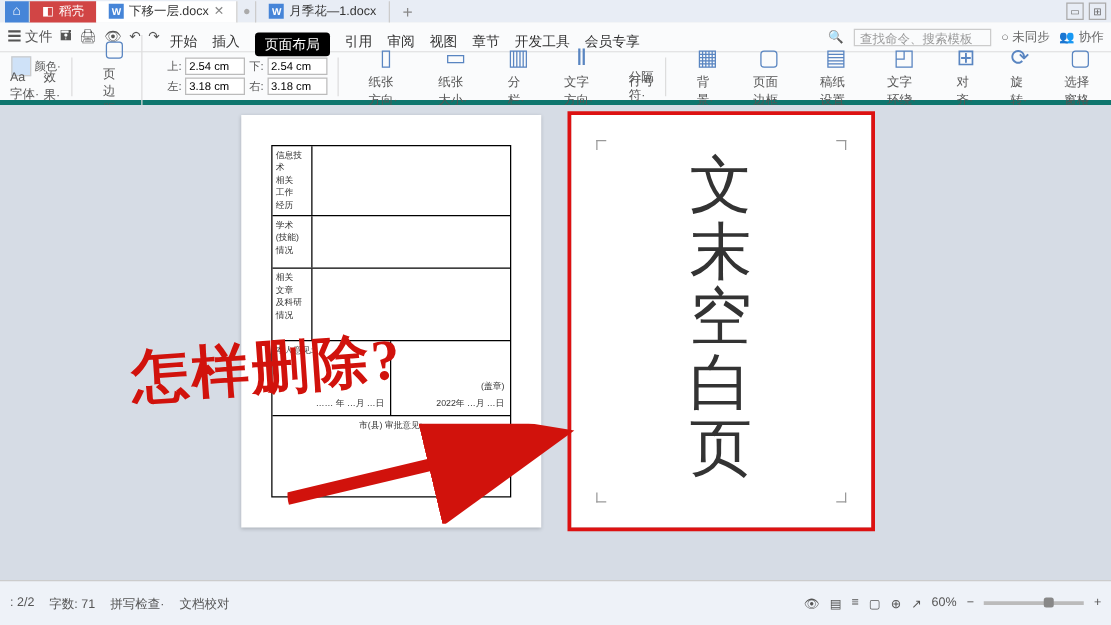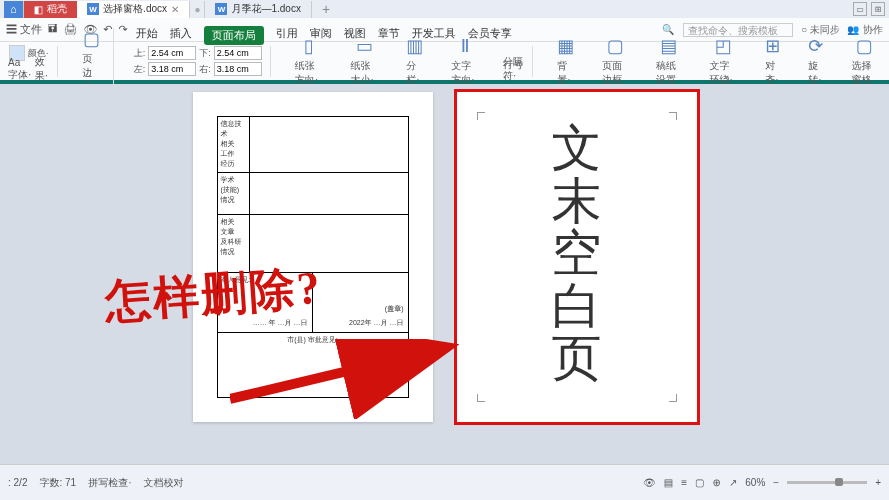--- a/index.html
+++ b/index.html
@@ -15,21 +15,21 @@
   .tab .plus { color: #888; font-size: 14px; }
   .win-controls { margin-left: auto; display: flex; gap: 4px; }
   .win-btn { width: 14px; height: 14px; border: 1px solid #aaa; font-size: 8px; display: flex; align-items: center; justify-content: center; color: #666; }
 
   
   .menubar { height: 24px; background: #fafbfc; display: flex; align-items: center; padding: 0 6px; border-bottom: 1px solid #ddd; }
   .menu-left { display: flex; align-items: center; gap: 6px; }
   .menu-icon { color: #555; font-size: 11px; }
   .menus { display: flex; gap: 12px; margin-left: 8px; font-size: 11px; }
   .menu-item { color: #333; cursor: pointer; margin-top: 12px; }
-  .menu-item.active { background: #15803d; color: #fff; padding: 2px 8px; border-radius: 3px; }
+  .menu-item.active { background: #000000; color: #fff; padding: 2px 8px; border-radius: 3px; }
   .menu-right { margin-left: auto; display: flex; align-items: center; gap: 8px; font-size: 10px; color: #666; }
   .search { border: 1px solid #ccc; height: 14px; width: 110px; padding: 0 4px; font-size: 10px; color: #999; }
 
   
   .ribbon { height: 42px; background: #fafbfc; display: flex; align-items: center; padding: 0 8px; border-bottom: 4px solid #0f766e; gap: 20px; }
   .rgroup { display: flex; flex-direction: column; align-items: center; gap: 1px; font-size: 9px; color: #555; border-right: 1px solid #ddd; padding-right: 8px; }
   .rgroup.no-border { border-right: none; }
   .rrow { display: flex; align-items: center; gap: 3px; height: 15px; }
   .r-icn { width: 16px; height: 16px; border: 1px solid #ccc; display: inline-block; }
   .r-icn.blue { background: #cfe2f8; }
@@ -75,21 +75,21 @@
 <div class="titlebar">
   <div class="tab" style="background:#4685d8;padding:0 6px;">
       <span style="color:#fff;font-size:11px;">⌂</span>
     </div>
   <div class="tab app">
     <span style="font-size:10px;">◧</span>
     <span>稻壳</span>
   </div>
   <div class="tab active">
     <span class="w-icon">W</span>
-    <span>选择窗格.docx</span>
+    <span>下移一层.docx</span>
     <span class="close">✕</span>
   </div>
   <div class="tab" style="padding:0 4px;color:#aaa;">●</div>
   <div class="tab">
     <span class="w-icon">W</span>
     <span>月季花—1.docx</span>
   </div>
   <div class="tab" style="border:none;">
       <span class="plus">+</span>
     </div>

